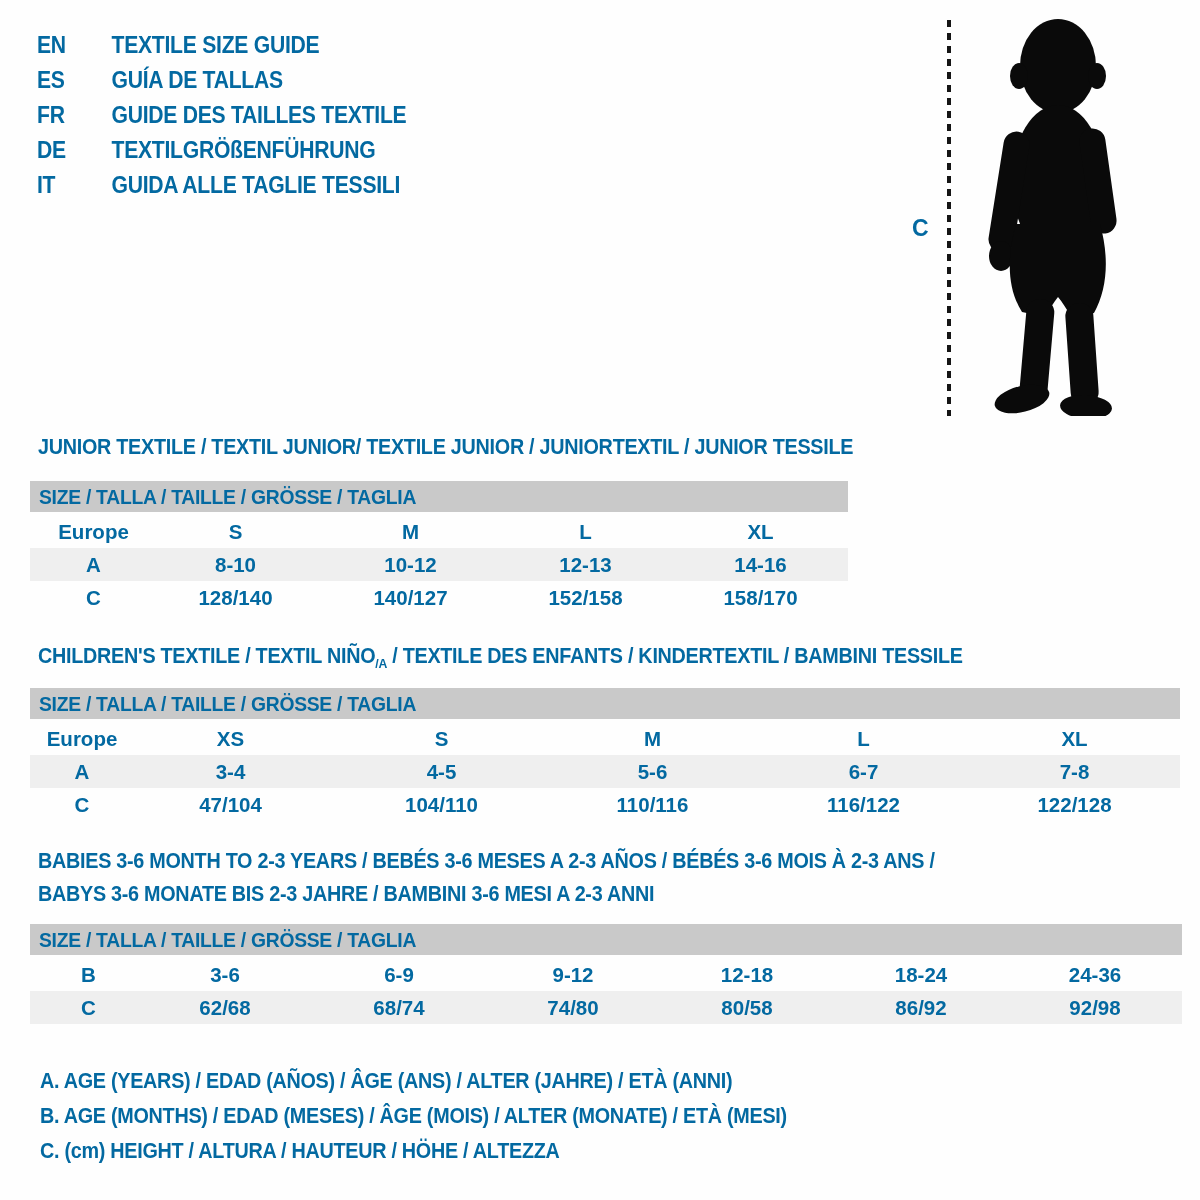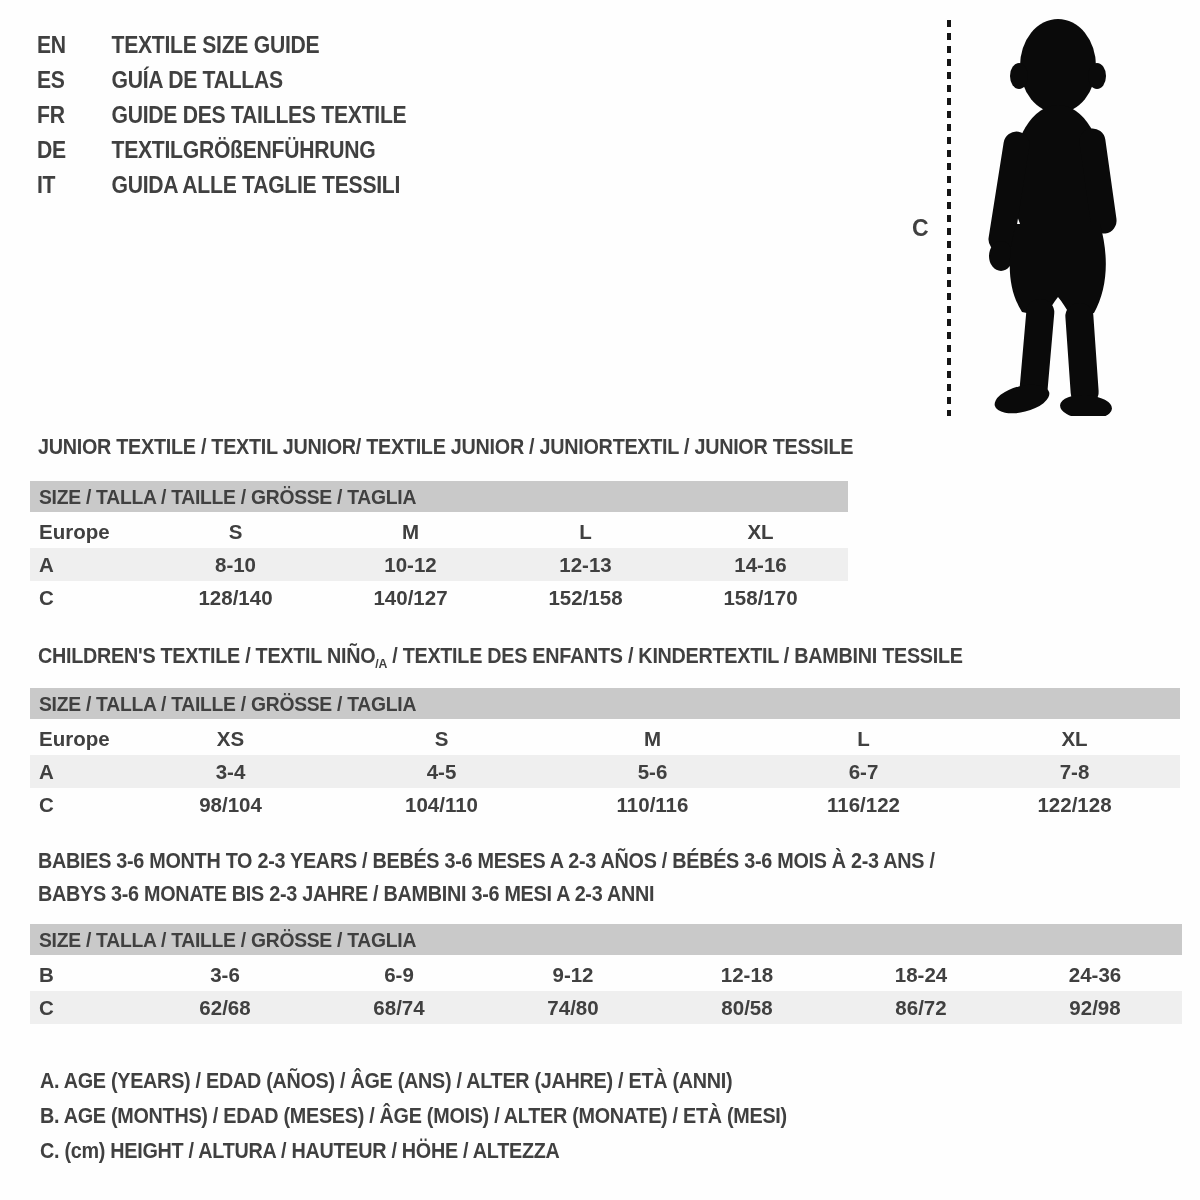--- a/index.html
+++ b/index.html
@@ -1,18 +1,18 @@
 <!DOCTYPE html>
 <html><head>
 <meta charset="utf-8">
 <style>
   html, body { margin:0; padding:0; background:#ffffff; }
   .page {
     position:relative; width:1200px; height:1200px;
-    background:#fefefe; color:#404040;
+    background:#fefefe; color:#0369a1;
     font-family:"Liberation Sans", sans-serif; font-weight:bold;
     overflow:hidden;
   }
   .cond { transform:scaleX(0.92); transform-origin:0 50%; white-space:nowrap; letter-spacing:-0.3px; }
 
   
   .lang-list { position:absolute; left:37px; top:28px; }
   .lang-row { display:flex; height:35px; align-items:center; font-size:23px; }
   .lang-code { width:81px; }
 
@@ -39,21 +39,21 @@
   #babies-table   { top:924px; width:1152px; }
   .size-header {
     height:31px; background:#c9c9c9; display:flex; align-items:center;
     padding-left:9px; box-sizing:border-box; font-size:21px; margin-bottom:3px;
   }
   .t-row { display:grid; align-items:center; height:33px; font-size:20.5px; }
   .t-row.shaded { background:#efefef; }
   #junior-table   .t-row { grid-template-columns:118px repeat(4, 1fr); }
   #children-table .t-row { grid-template-columns:95px  repeat(5, 1fr); }
   #babies-table   .t-row { grid-template-columns:108px repeat(6, 1fr); }
-  .t-row .c0 { text-align:left; padding-left:9px; }
+  .t-row .c0 { text-align:center; padding-left:9px; }
   .t-row .c  { text-align:center; }
 
   
   .legend-line { position:absolute; left:40px; font-size:21.5px; line-height:23px; }
   #legend-a { top:1070px; }
   #legend-b { top:1105px; }
   #legend-c { top:1140px; }
 </style>
 </head>
 <body>
@@ -147,21 +147,21 @@
     <div class="t-row shaded">
       <span class="c0">A</span>
       <span class="c">3-4</span>
       <span class="c">4-5</span>
       <span class="c">5-6</span>
       <span class="c">6-7</span>
       <span class="c">7-8</span>
     </div>
     <div class="t-row">
       <span class="c0">C</span>
-      <span class="c">98/104</span>
+      <span class="c">47/104</span>
       <span class="c">104/110</span>
       <span class="c">110/116</span>
       <span class="c">116/122</span>
       <span class="c">122/128</span>
     </div>
   </div>
 
   <div id="babies-title-1" class="section-title cond">BABIES 3-6 MONTH TO 2-3 YEARS / BEBÉS 3-6 MESES A 2-3 AÑOS / BÉBÉS 3-6 MOIS À 2-3 ANS /</div>
   <div id="babies-title-2" class="section-title cond">BABYS 3-6 MONATE BIS 2-3 JAHRE / BAMBINI 3-6 MESI A 2-3 ANNI</div>
   <div id="babies-table" class="size-table">
@@ -176,21 +176,21 @@
       <span class="c">12-18</span>
       <span class="c">18-24</span>
       <span class="c">24-36</span>
     </div>
     <div class="t-row shaded">
       <span class="c0">C</span>
       <span class="c">62/68</span>
       <span class="c">68/74</span>
       <span class="c">74/80</span>
       <span class="c">80/58</span>
-      <span class="c">86/72</span>
+      <span class="c">86/92</span>
       <span class="c">92/98</span>
     </div>
   </div>
 
   <div id="legend-a" class="legend-line cond">A. AGE (YEARS) / EDAD (AÑOS) / ÂGE (ANS) / ALTER (JAHRE) / ETÀ (ANNI)</div>
   <div id="legend-b" class="legend-line cond">B. AGE (MONTHS) / EDAD (MESES) / ÂGE (MOIS) / ALTER (MONATE) / ETÀ (MESI)</div>
   <div id="legend-c" class="legend-line cond">C. (cm) HEIGHT / ALTURA / HAUTEUR / HÖHE / ALTEZZA</div>
 
 </div>
 

